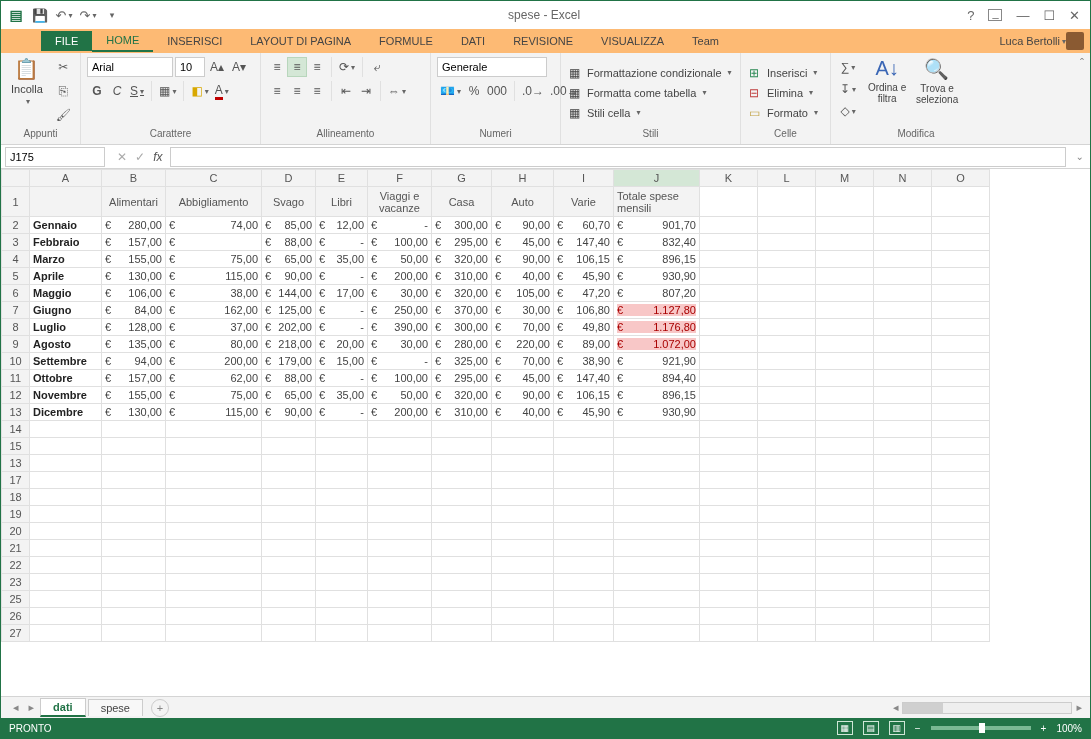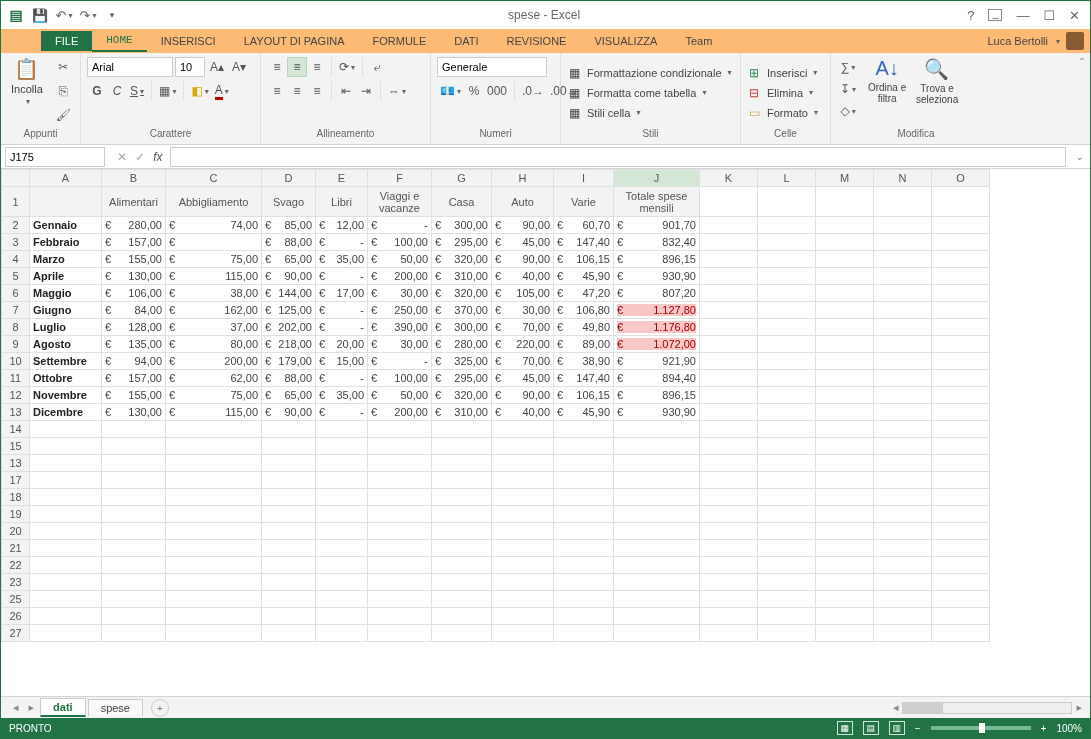--- a/index.html
+++ b/index.html
@@ -11,22 +11,22 @@
   .qat .icn { width: 18px; height: 18px; display:flex;align-items:center;justify-content:center;font-size:13px;color:#666;cursor:pointer; }
   .qat .xl { color:#217346;font-weight:bold;font-size:14px; }
   .title-center { flex:1; text-align:center; font-size:12px; color:#666; }
   .windowctrl { display:flex; gap:14px; padding-right:10px; align-items:center; font-size:13px; color:#666; }
   .windowctrl span { cursor:pointer; }
 
   
   .maintabs { height: 24px; background: #fdba74; display:flex; align-items: center; font-size:11px;padding-left:40px; }
   .maintabs .file { background:#217346;color:#fff; padding:4px 14px; }
   .maintabs .tab { padding:4px 14px; color:#444; cursor:pointer; }
-  .maintabs .tab.active { color:#217346; border-bottom:2px solid #217346;font-family:Liberation Mono, monospace; }
-  .userbox { margin-left:auto; display:flex; align-items:center; gap:6px; padding-right:6px;color:#444; }
+  .maintabs .tab.active { color:#217346; border-bottom:2px solid #217346; }
+  .userbox { margin-left:auto; display:flex; align-items:center; gap:0; padding-right:6px;color:#444; }
   .avatar { width:18px;height:18px;background:#8a5a32;border-radius:2px; }
 
   
   .ribbon { height: 92px; background: #f3f3f3; border-bottom:1px solid #d4d4d4; display:flex; align-items:stretch; font-size:11px; }
   .group { border-right:1px solid #e0e0e0; padding:4px 6px 2px 6px; display:flex; flex-direction:column; justify-content:space-between; }
   .group .body { display:flex; gap:6px; align-items:flex-start; flex:1; }
   .group .label { text-align:center; color:#666; font-size:10px; height:14px; }
   .bigbtn { display:flex;flex-direction:column;align-items:center;justify-content:center; width:44px; gap:2px; cursor:pointer; color:#444;}
   .bigbtn .ic { font-size:20px; }
   .col { display:flex;flex-direction:column;gap:2px; }
@@ -310,21 +310,21 @@
           <th class="rowh">1</th>
           <th class="hdr" style="text-align:center;white-space:normal;line-height:12px;height:30px"></th>
           <th class="hdr" style="text-align:center;white-space:normal;line-height:12px;height:30px">Alimentari</th>
           <th class="hdr" style="text-align:center;white-space:normal;line-height:12px;height:30px">Abbigliamento</th>
           <th class="hdr" style="text-align:center;white-space:normal;line-height:12px;height:30px">Svago</th>
           <th class="hdr" style="text-align:center;white-space:normal;line-height:12px;height:30px">Libri</th>
           <th class="hdr" style="text-align:center;white-space:normal;line-height:12px;height:30px">Viaggi e vacanze</th>
           <th class="hdr" style="text-align:center;white-space:normal;line-height:12px;height:30px">Casa</th>
           <th class="hdr" style="text-align:center;white-space:normal;line-height:12px;height:30px">Auto</th>
           <th class="hdr" style="text-align:center;white-space:normal;line-height:12px;height:30px">Varie</th>
-          <th class="hdr hdrJ" style="text-align:center;white-space:normal;line-height:12px;height:30px">Totale spese mensili</th>
+          <th class="hdr hdrJ" style="text-align:left;white-space:normal;line-height:12px;height:30px">Totale spese mensili</th>
           <td></td>
           <td></td>
           <td></td>
           <td></td>
           <td></td>
         </tr>
         <tr>
           <th class="rowh">2</th>
           <td class="bold">Gennaio</td>
           <td>

